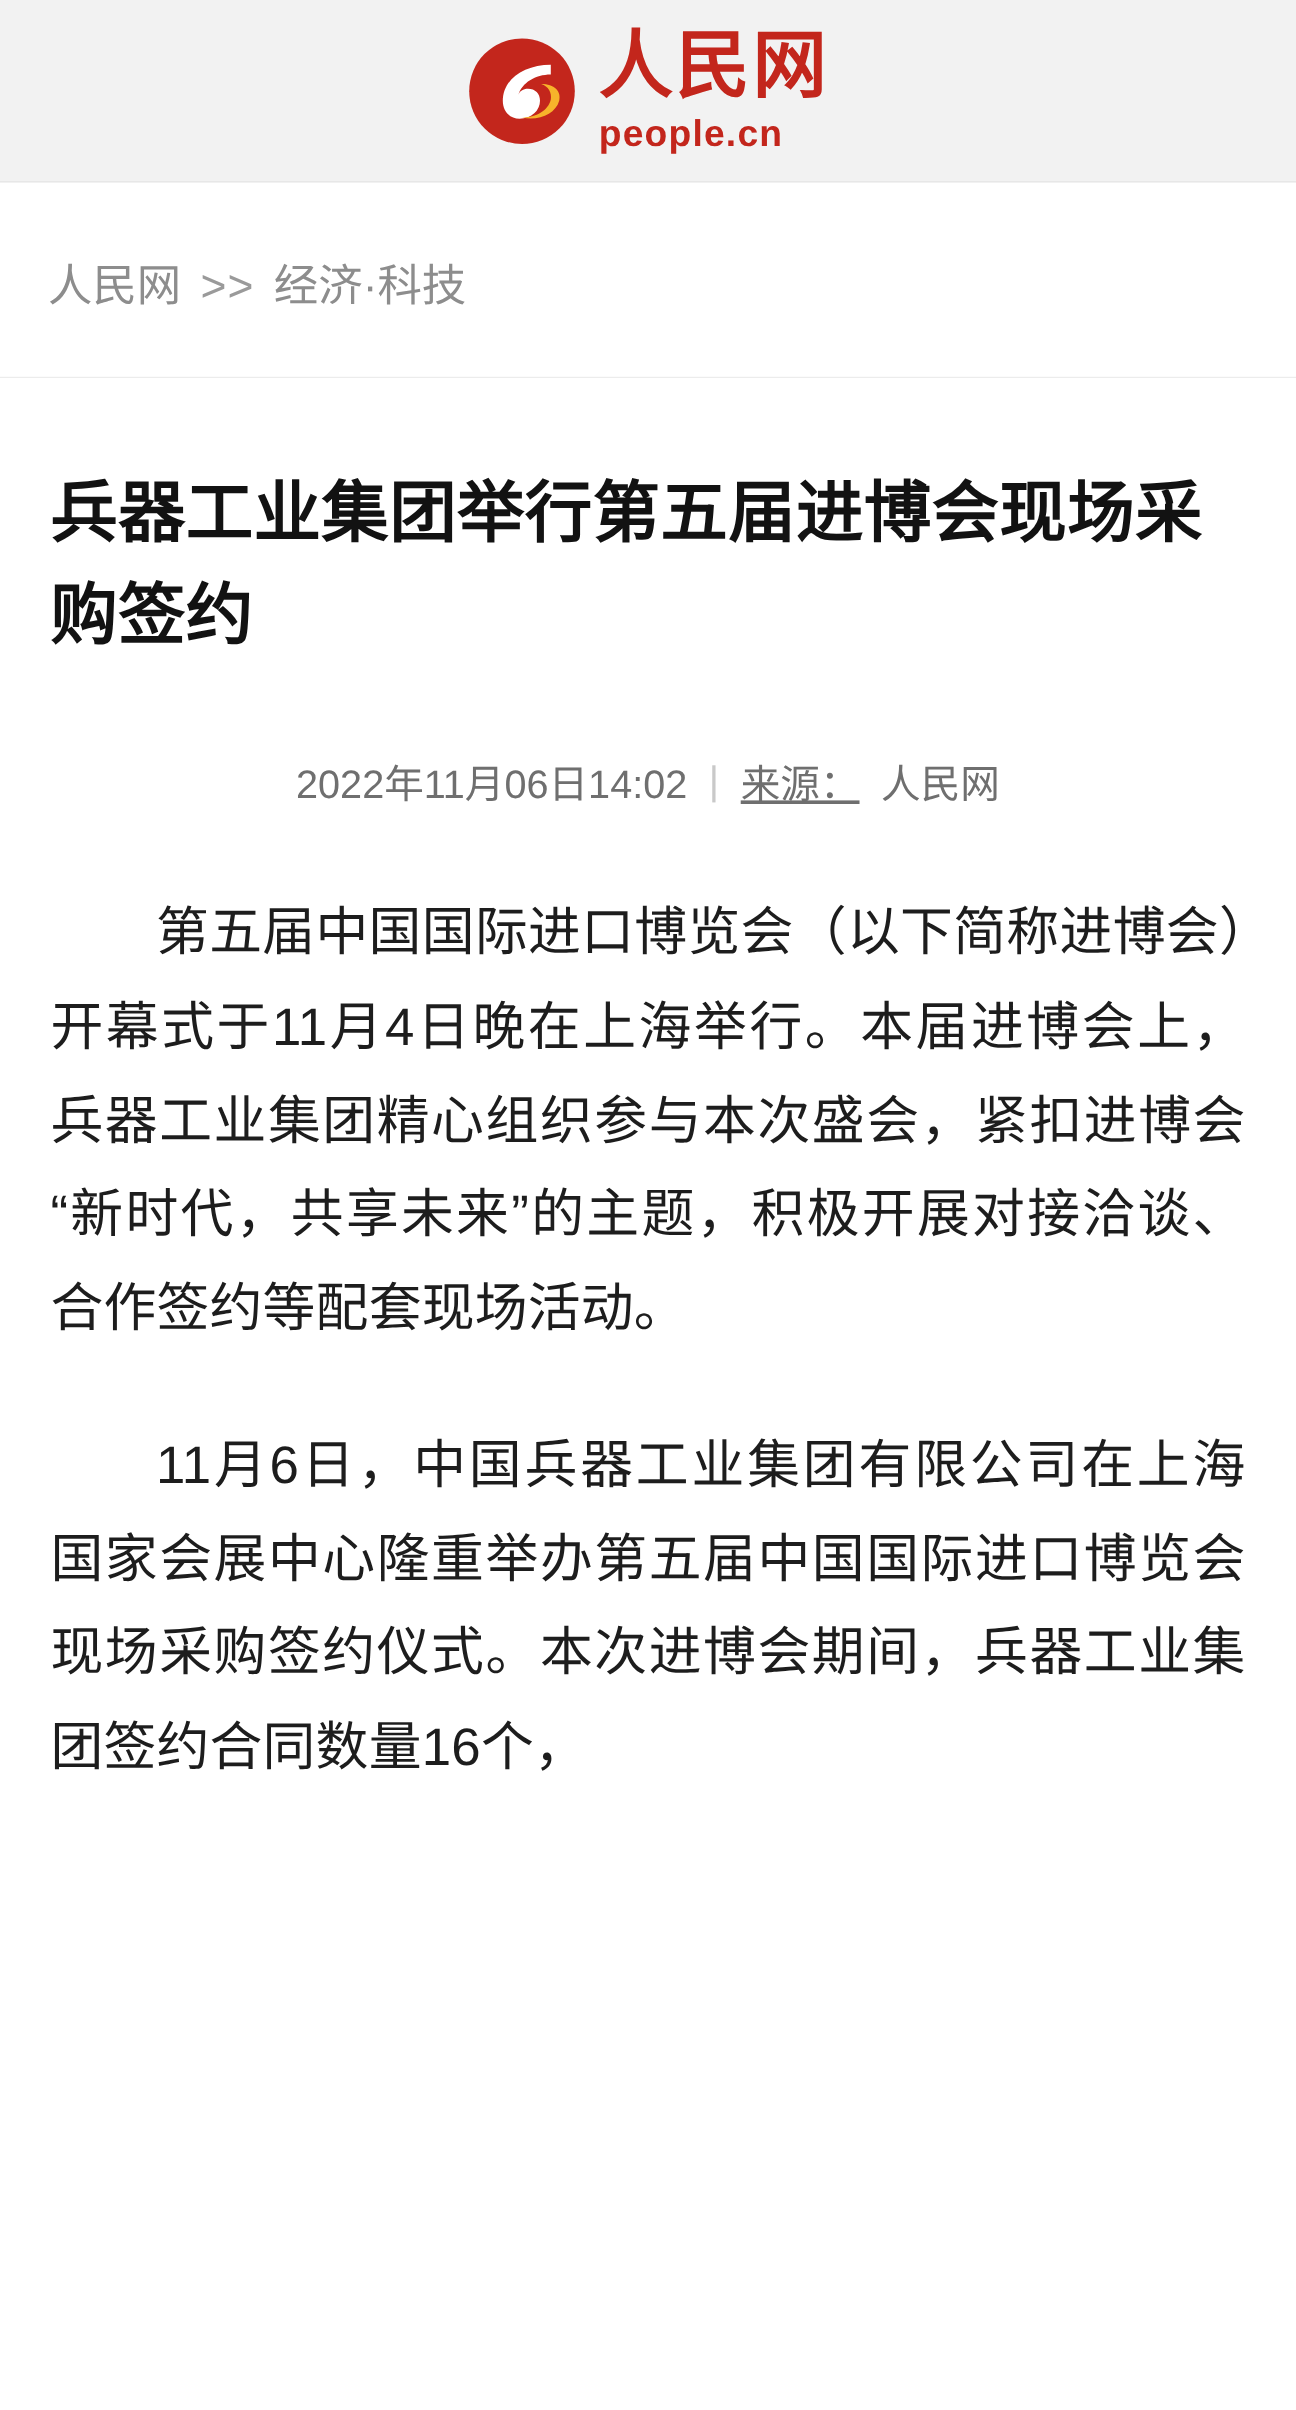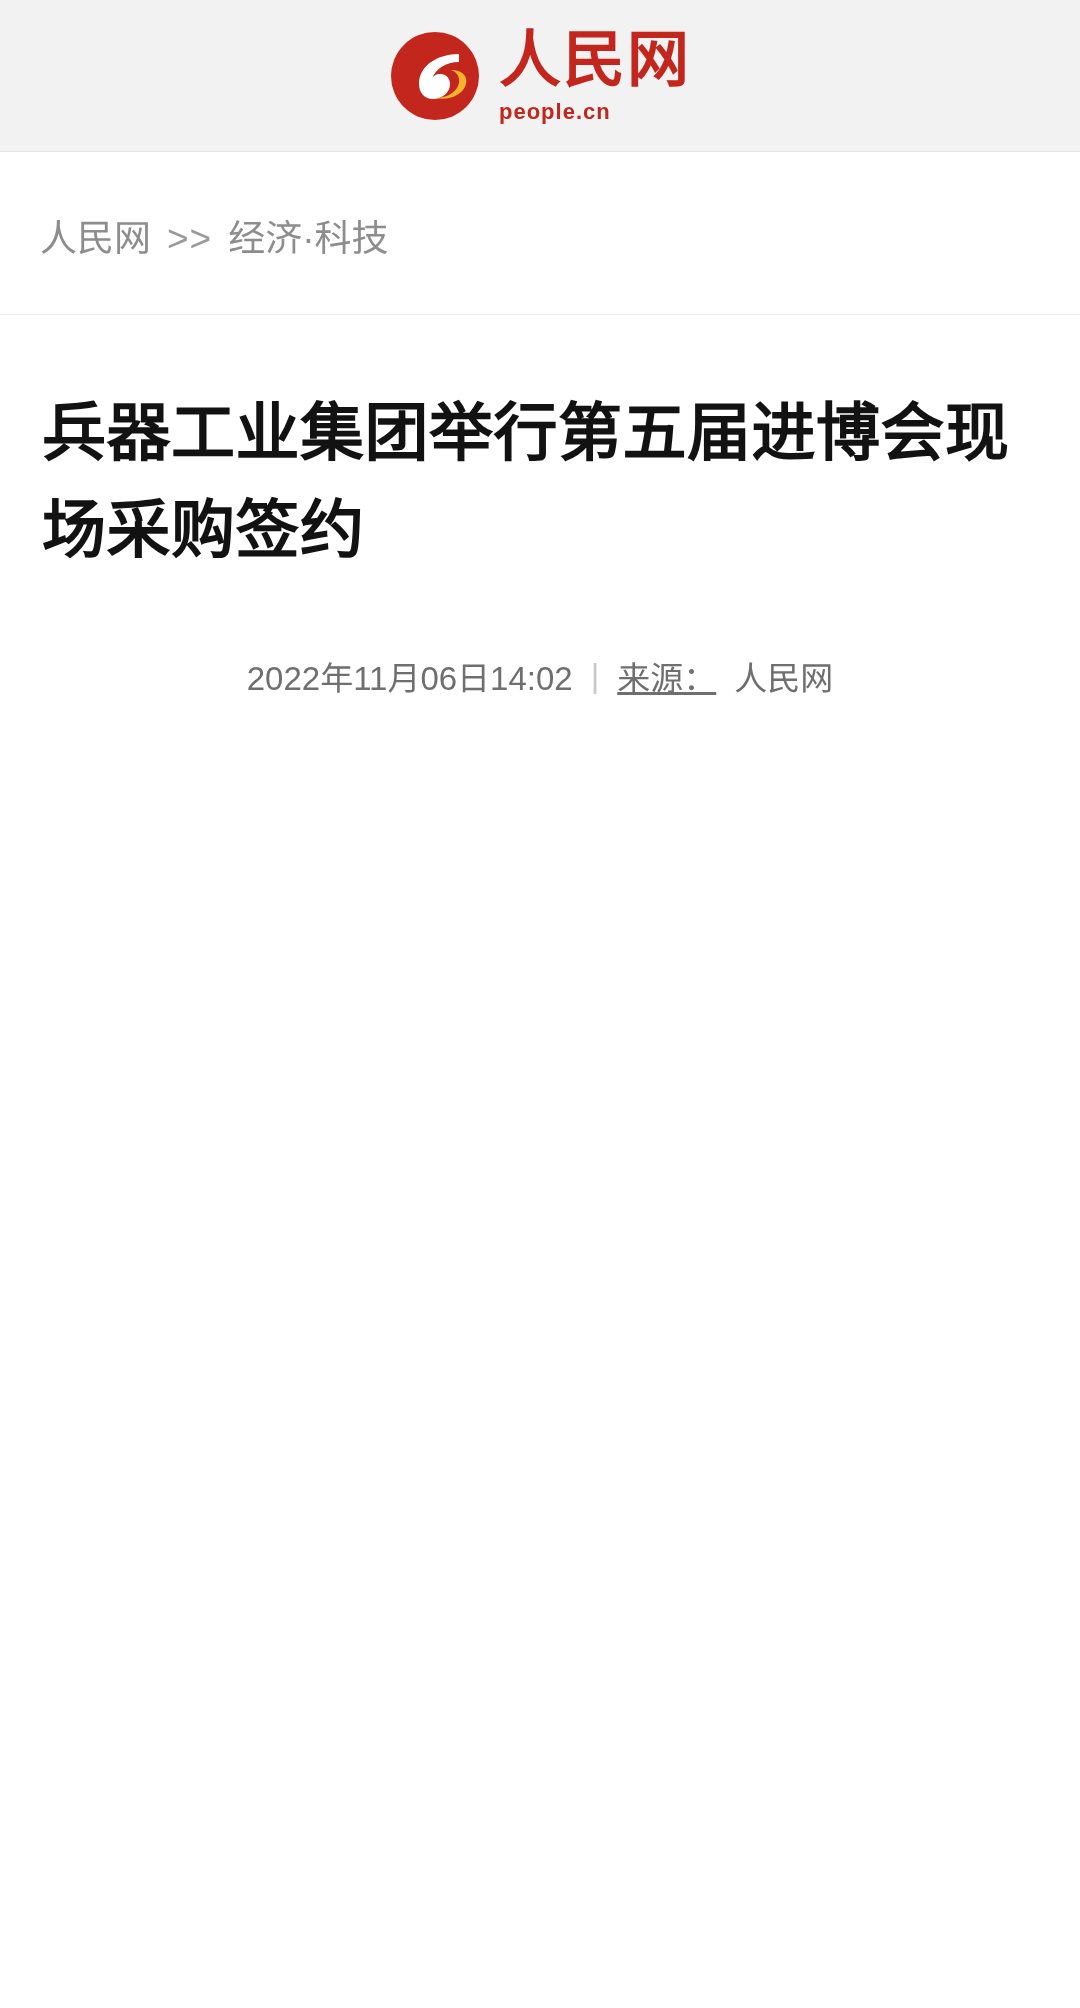--- a/index.html
+++ b/index.html
@@ -44,21 +44,21 @@
   }
   .logo-cn {
     font-family: "DejaVu Serif", "Liberation Serif", serif;
     font-size: 62px;
     font-weight: 700;
     color: #c3261c;
     letter-spacing: 2px;
   }
   .logo-en {
     margin-top: 10px;
-    font-size: 22px;
+    font-size: 31px;
     font-weight: 700;
     color: #c3261c;
     letter-spacing: 1px;
   }
 
   
   .breadcrumb {
     padding: 56px 40px 52px 40px;
     border-bottom: 1px solid #ececec;
     font-size: 37px;
@@ -73,21 +73,21 @@
     text-decoration: none;
   }
   .breadcrumb .sep { color: #9a9a9a; letter-spacing: 1px; }
 
   
   .article {
     padding: 0 42px;
   }
   .headline {
     margin: 70px 0 0 0;
-    font-size: 64px;
+    font-size: 56px;
     line-height: 1.52;
     font-weight: 700;
     color: #121212;
     letter-spacing: 0.5px;
   }
   .meta {
     margin-top: 72px;
     text-align: center;
     font-size: 33px;
     color: #6f6f6f;
@@ -145,13 +145,17 @@
 <main class="article">
   <h1 class="headline">兵器工业集团举行第五届进博会现场采购签约</h1>
 
   <div class="meta">
     <span>2022年11月06日14:02</span>
     <span class="divider">|</span>
     <span class="source-label">来源：</span>
     <span class="source-name">人民网</span>
   </div>
 
+  <div class="body-text">
+    <p>第五届中国国际进口博览会（以下简称进博会）开幕式于11月4日晚在上海举行。本届进博会上，兵器工业集团精心组织参与本次盛会，紧扣进博会“新时代，共享未来”的主题，积极开展对接洽谈、合作签约等配套现场活动。</p>
+    <p>11月6日，中国兵器工业集团有限公司在上海国家会展中心隆重举办第五届中国国际进口博览会现场采购签约仪式。本次进博会期间，兵器工业集团签约合同数量16个，</p>
+  </div>
 </main>
 
 </body></html>

